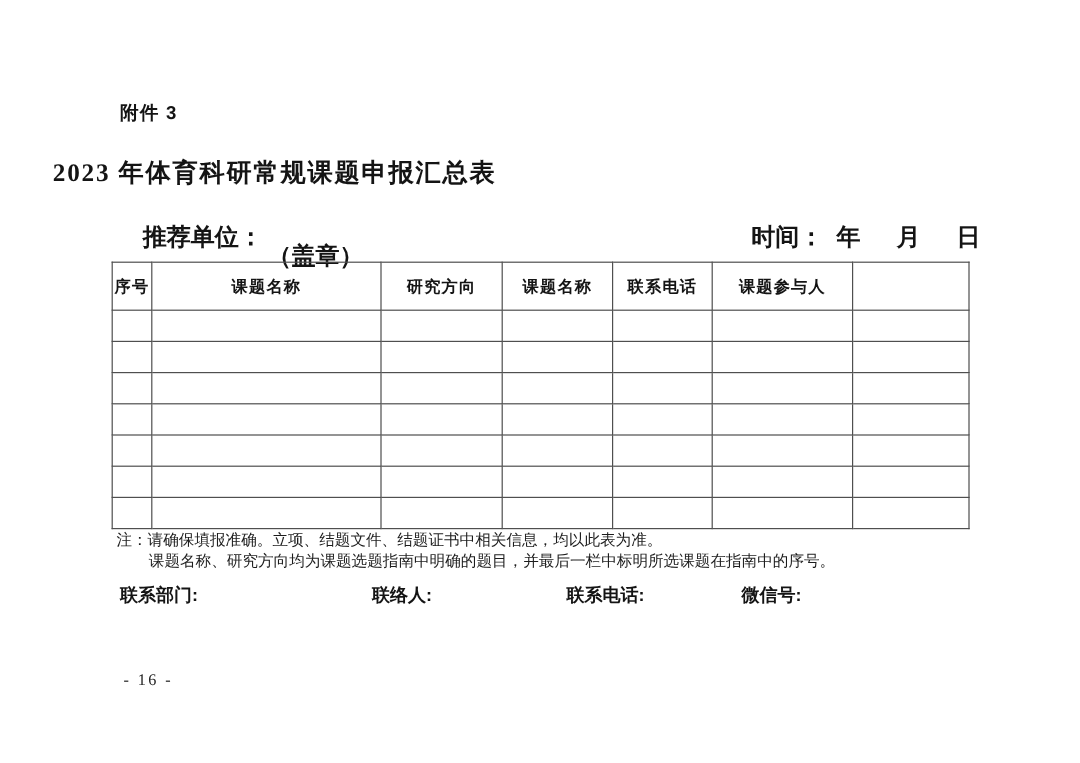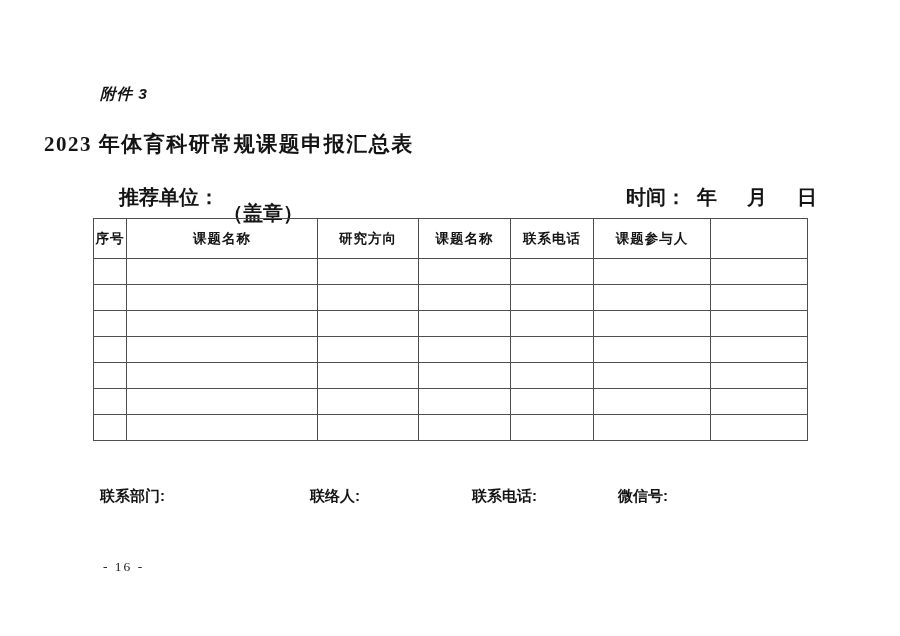--- a/index.html
+++ b/index.html
@@ -17,21 +17,20 @@
     color: #141414;
   }
   .attachment-label {
     position: absolute;
     left: 100px;
     top: 84px;
     font-family: "Liberation Sans", sans-serif;
     font-size: 15.5px;
     font-weight: 600;
     letter-spacing: 1px;
-    font-style: italic;
   }
   .doc-title {
     position: absolute;
     left: 0;
     top: 130px;
     width: 100%;
     text-align: left;
     font-size: 21px;
     font-weight: bold;
     letter-spacing: 1.5px;
@@ -220,20 +219,24 @@
           <td></td>
           <td></td>
           <td></td>
           <td></td>
           <td></td>
           <td></td>
         </tr>
       </tbody>
   </table>
 
+  <div class="notes">
+    <div class="note-line-1">注：请确保填报准确。立项、结题文件、结题证书中相关信息，均以此表为准。</div>
+    <div class="note-line-2">课题名称、研究方向均为课题选题指南中明确的题目，并最后一栏中标明所选课题在指南中的序号。</div>
+  </div>
 
   <div class="contacts-row">
     <span class="contact-department">联系部门:</span>
     <span class="contact-liaison">联络人:</span>
     <span class="contact-phone">联系电话:</span>
     <span class="contact-wechat">微信号:</span>
   </div>
 
   <div class="page-number">- 16 -</div>
 

